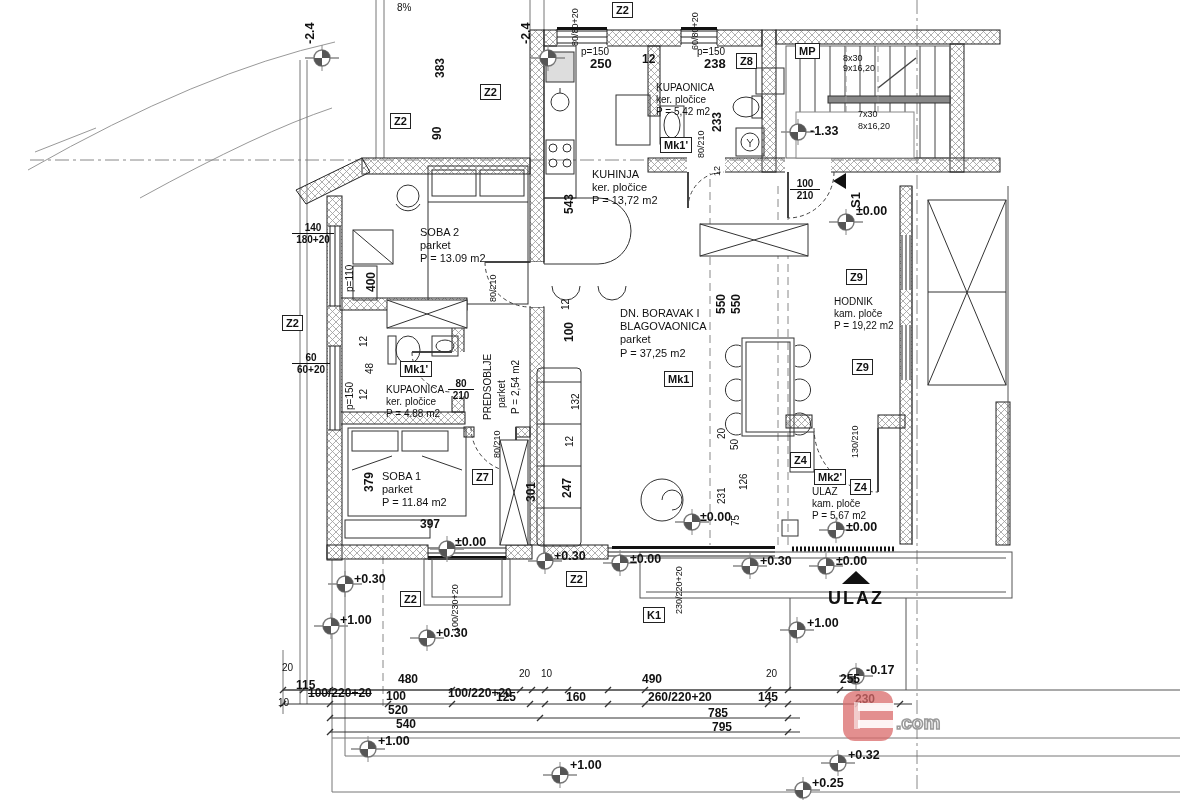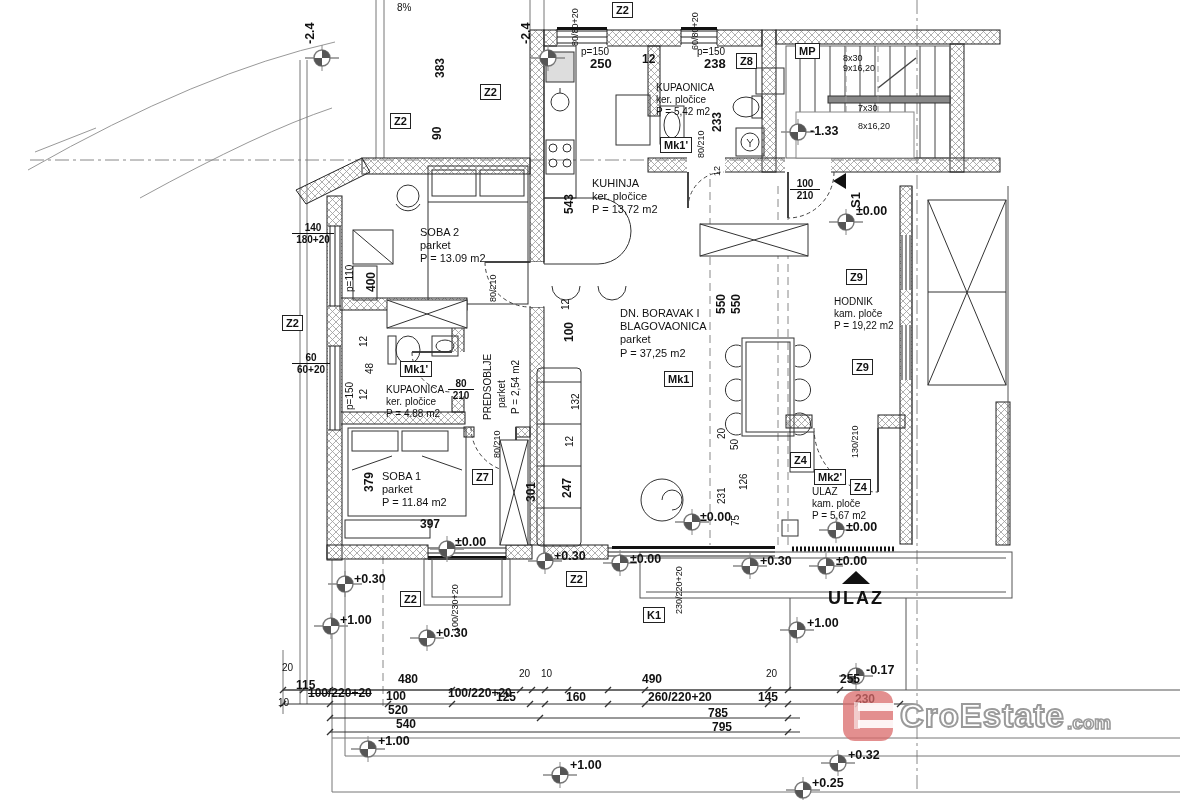--- a/index.html
+++ b/index.html
@@ -328,21 +328,21 @@
 <span class="lbl rot s12" style="left:430px;top:140px">90</span>
 <span class="lbl s10" style="left:581px;top:46px">p=150</span>
 <span class="lbl s13" style="left:590px;top:56px">250</span>
 <span class="lbl s12" style="left:642px;top:52px">12</span>
 <span class="lbl s10" style="left:697px;top:46px">p=150</span>
 <span class="lbl s13" style="left:704px;top:56px">238</span>
 <span class="zbox" style="left:736px;top:53px">Z8</span>
 <span class="zbox" style="left:795px;top:43px">MP</span>
 <span class="lbl s9" style="left:843px;top:53px">8x30</span>
 <span class="lbl s9" style="left:843px;top:63px">9x16,20</span>
-<span class="lbl s9" style="left:858px;top:103px">7x30</span>
+<span class="lbl s9" style="left:858px;top:109px">7x30</span>
 <span class="lbl s9" style="left:858px;top:121px">8x16,20</span>
 <span class="lbl lev" style="left:810px;top:124px">-1.33</span>
 
 <div class="lbl s10" style="left:656px;top:82px">
   <span>KUPAONICA</span>
   <span>ker. pločice</span>
   <span>P = 5,42 m2</span>
 </div>
 <span class="zbox" style="left:660px;top:137px">Mk1'</span>
 <span class="lbl rot s12" style="left:710px;top:132px">233</span>
@@ -372,21 +372,21 @@
 <span class="lbl rot s10" style="left:364px;top:374px">48</span>
 <span class="lbl rot s10" style="left:358px;top:400px">12</span>
 
 <div class="lbl" style="left:420px;top:226px">
   <span>SOBA 2</span>
   <span>parket</span>
   <span>P = 13.09 m2</span>
 </div>
 <span class="lbl rot s9" style="left:488px;top:302px">80/210</span>
 
-<div class="lbl" style="left:592px;top:177px">
+<div class="lbl" style="left:592px;top:168px">
   <span>KUHINJA</span>
   <span>ker. pločice</span>
   <span>P = 13,72 m2</span>
 </div>
 <span class="lbl rot s12" style="left:562px;top:214px">543</span>
 <span class="lbl rot s10" style="left:560px;top:310px">12</span>
 <span class="lbl rot s12" style="left:562px;top:342px">100</span>
 
 <span class="lbl rot s10" style="left:482px;top:420px">PREDSOBLJE</span>
 <span class="lbl rot s10" style="left:496px;top:408px">parket</span>
@@ -497,17 +497,16 @@
 <span class="lbl lev" style="left:848px;top:748px">+0.32</span>
 <span class="lbl lev" style="left:812px;top:776px">+0.25</span>
 
 <div class="logo">
   <svg width="52" height="52" viewBox="0 0 52 52">
     <rect x="1" y="1" width="50" height="50" rx="12" fill="#d96a6a" opacity="0.75"></rect>
     <rect x="16" y="13" width="36" height="8" fill="#fff" opacity="0.9"></rect>
     <rect x="16" y="30" width="36" height="8" fill="#fff" opacity="0.9"></rect>
     <rect x="12" y="12" width="6" height="27" fill="#fff" opacity="0.55"></rect>
   </svg>
-  <span class="logotext">CroEstate</span>
   <span class="logotld">.com</span>
 </div>
 
 </div>
 
 </body></html>

